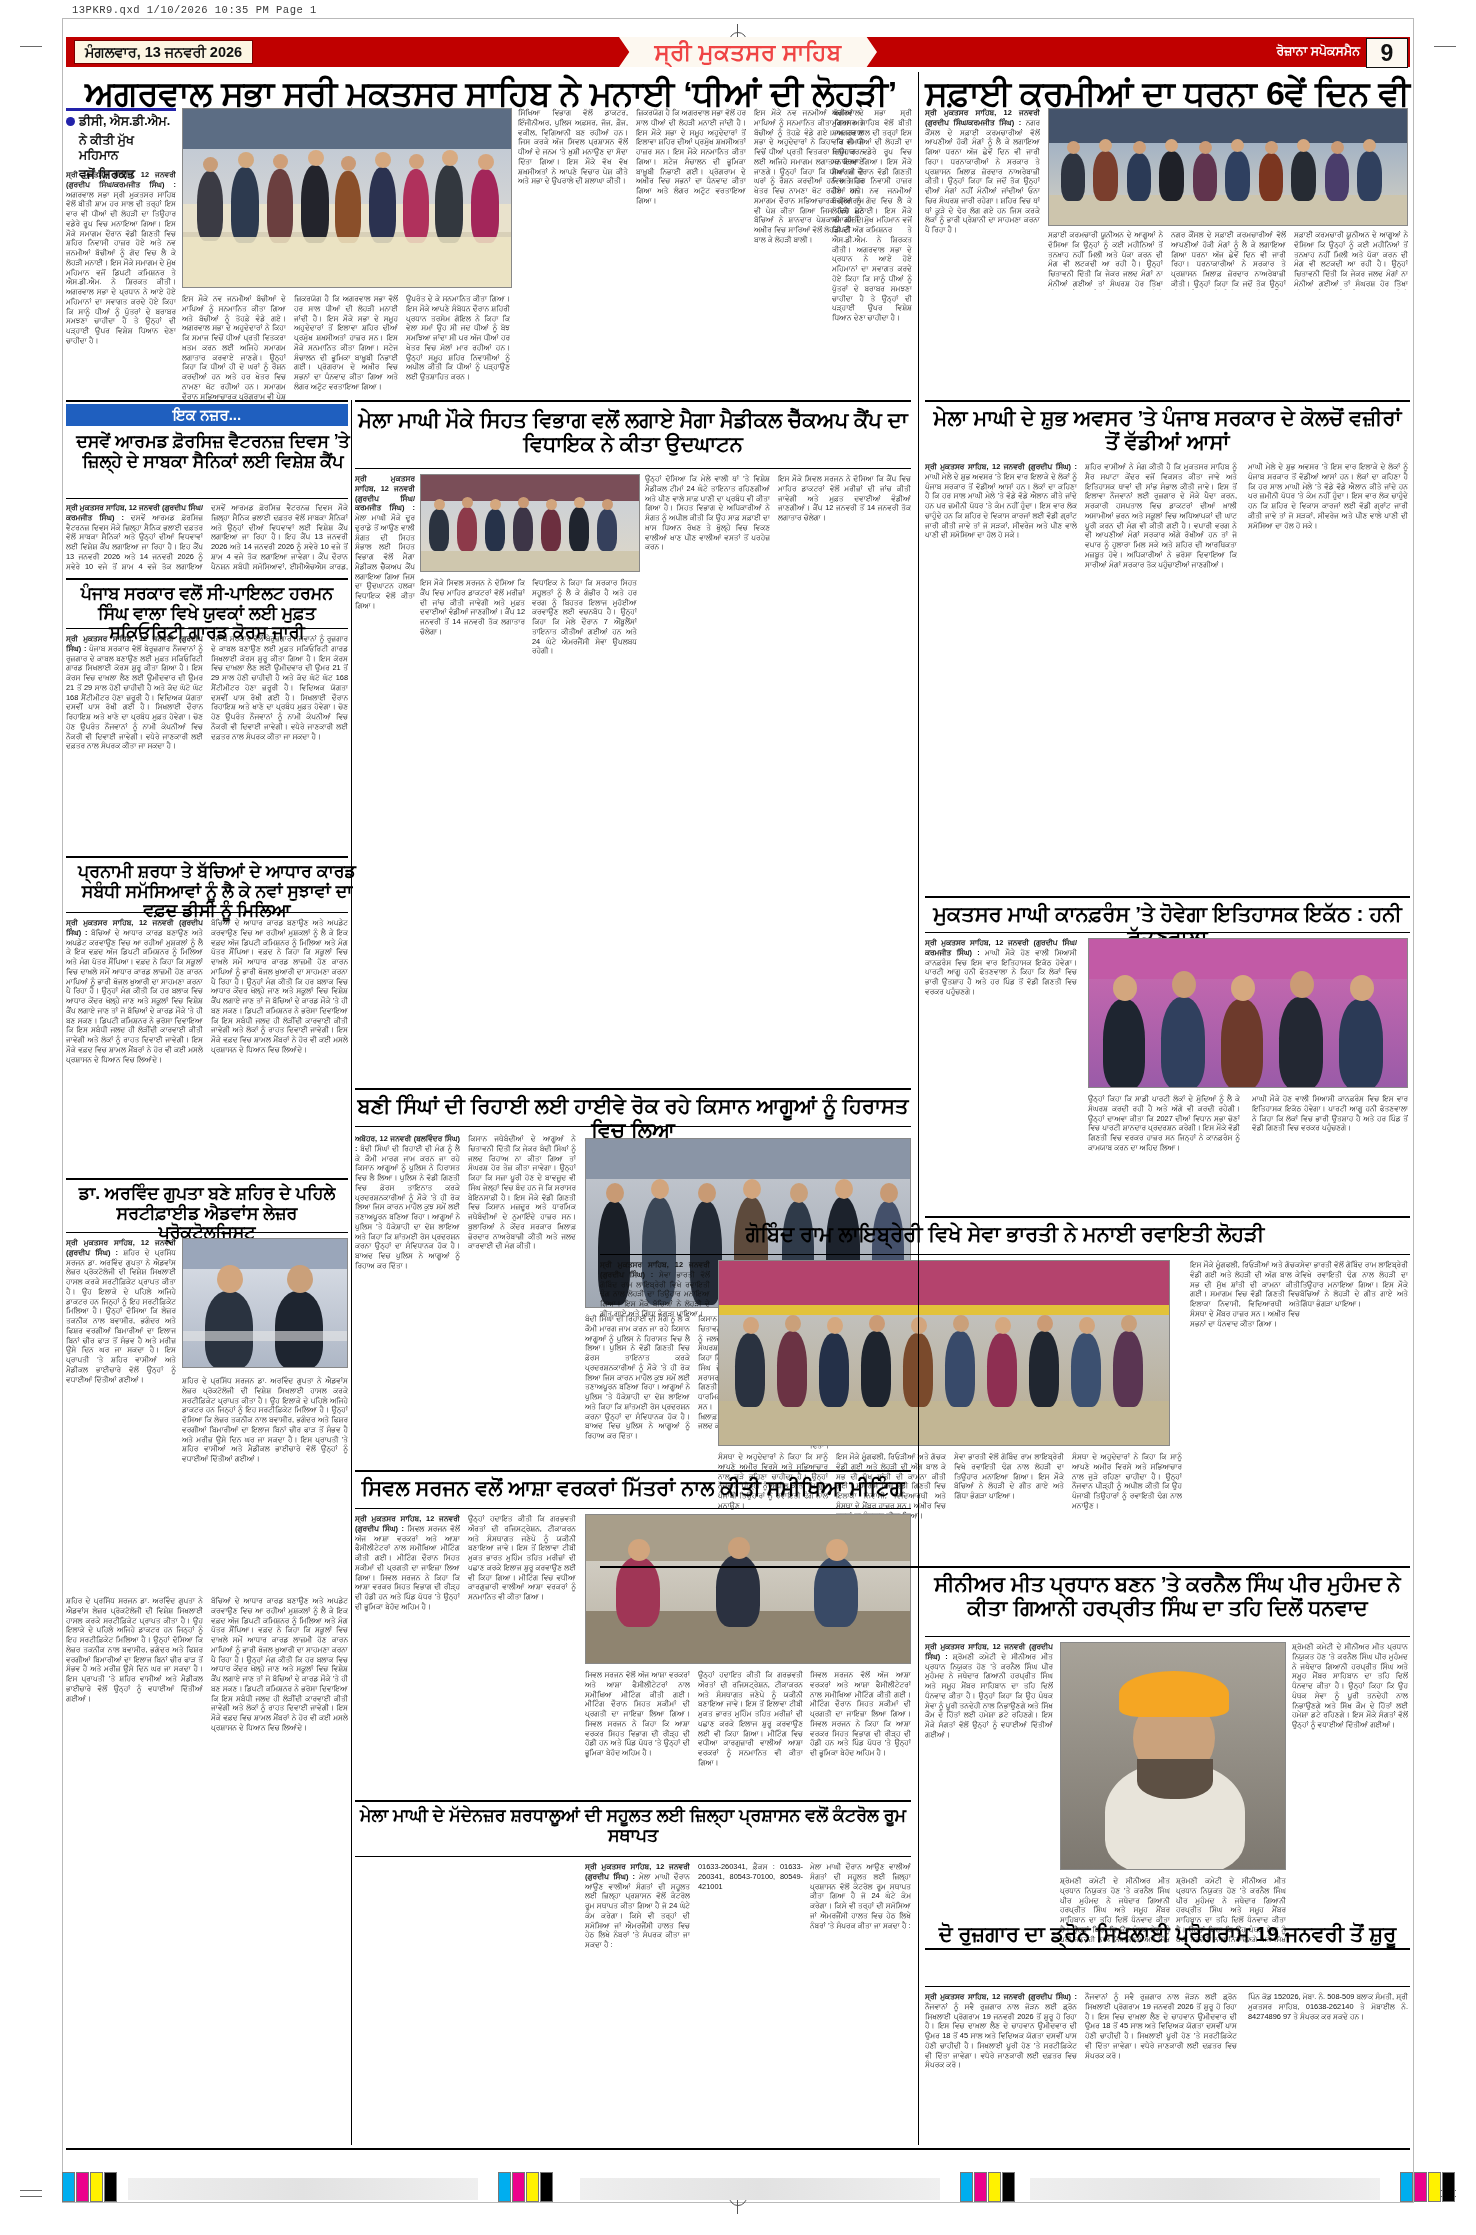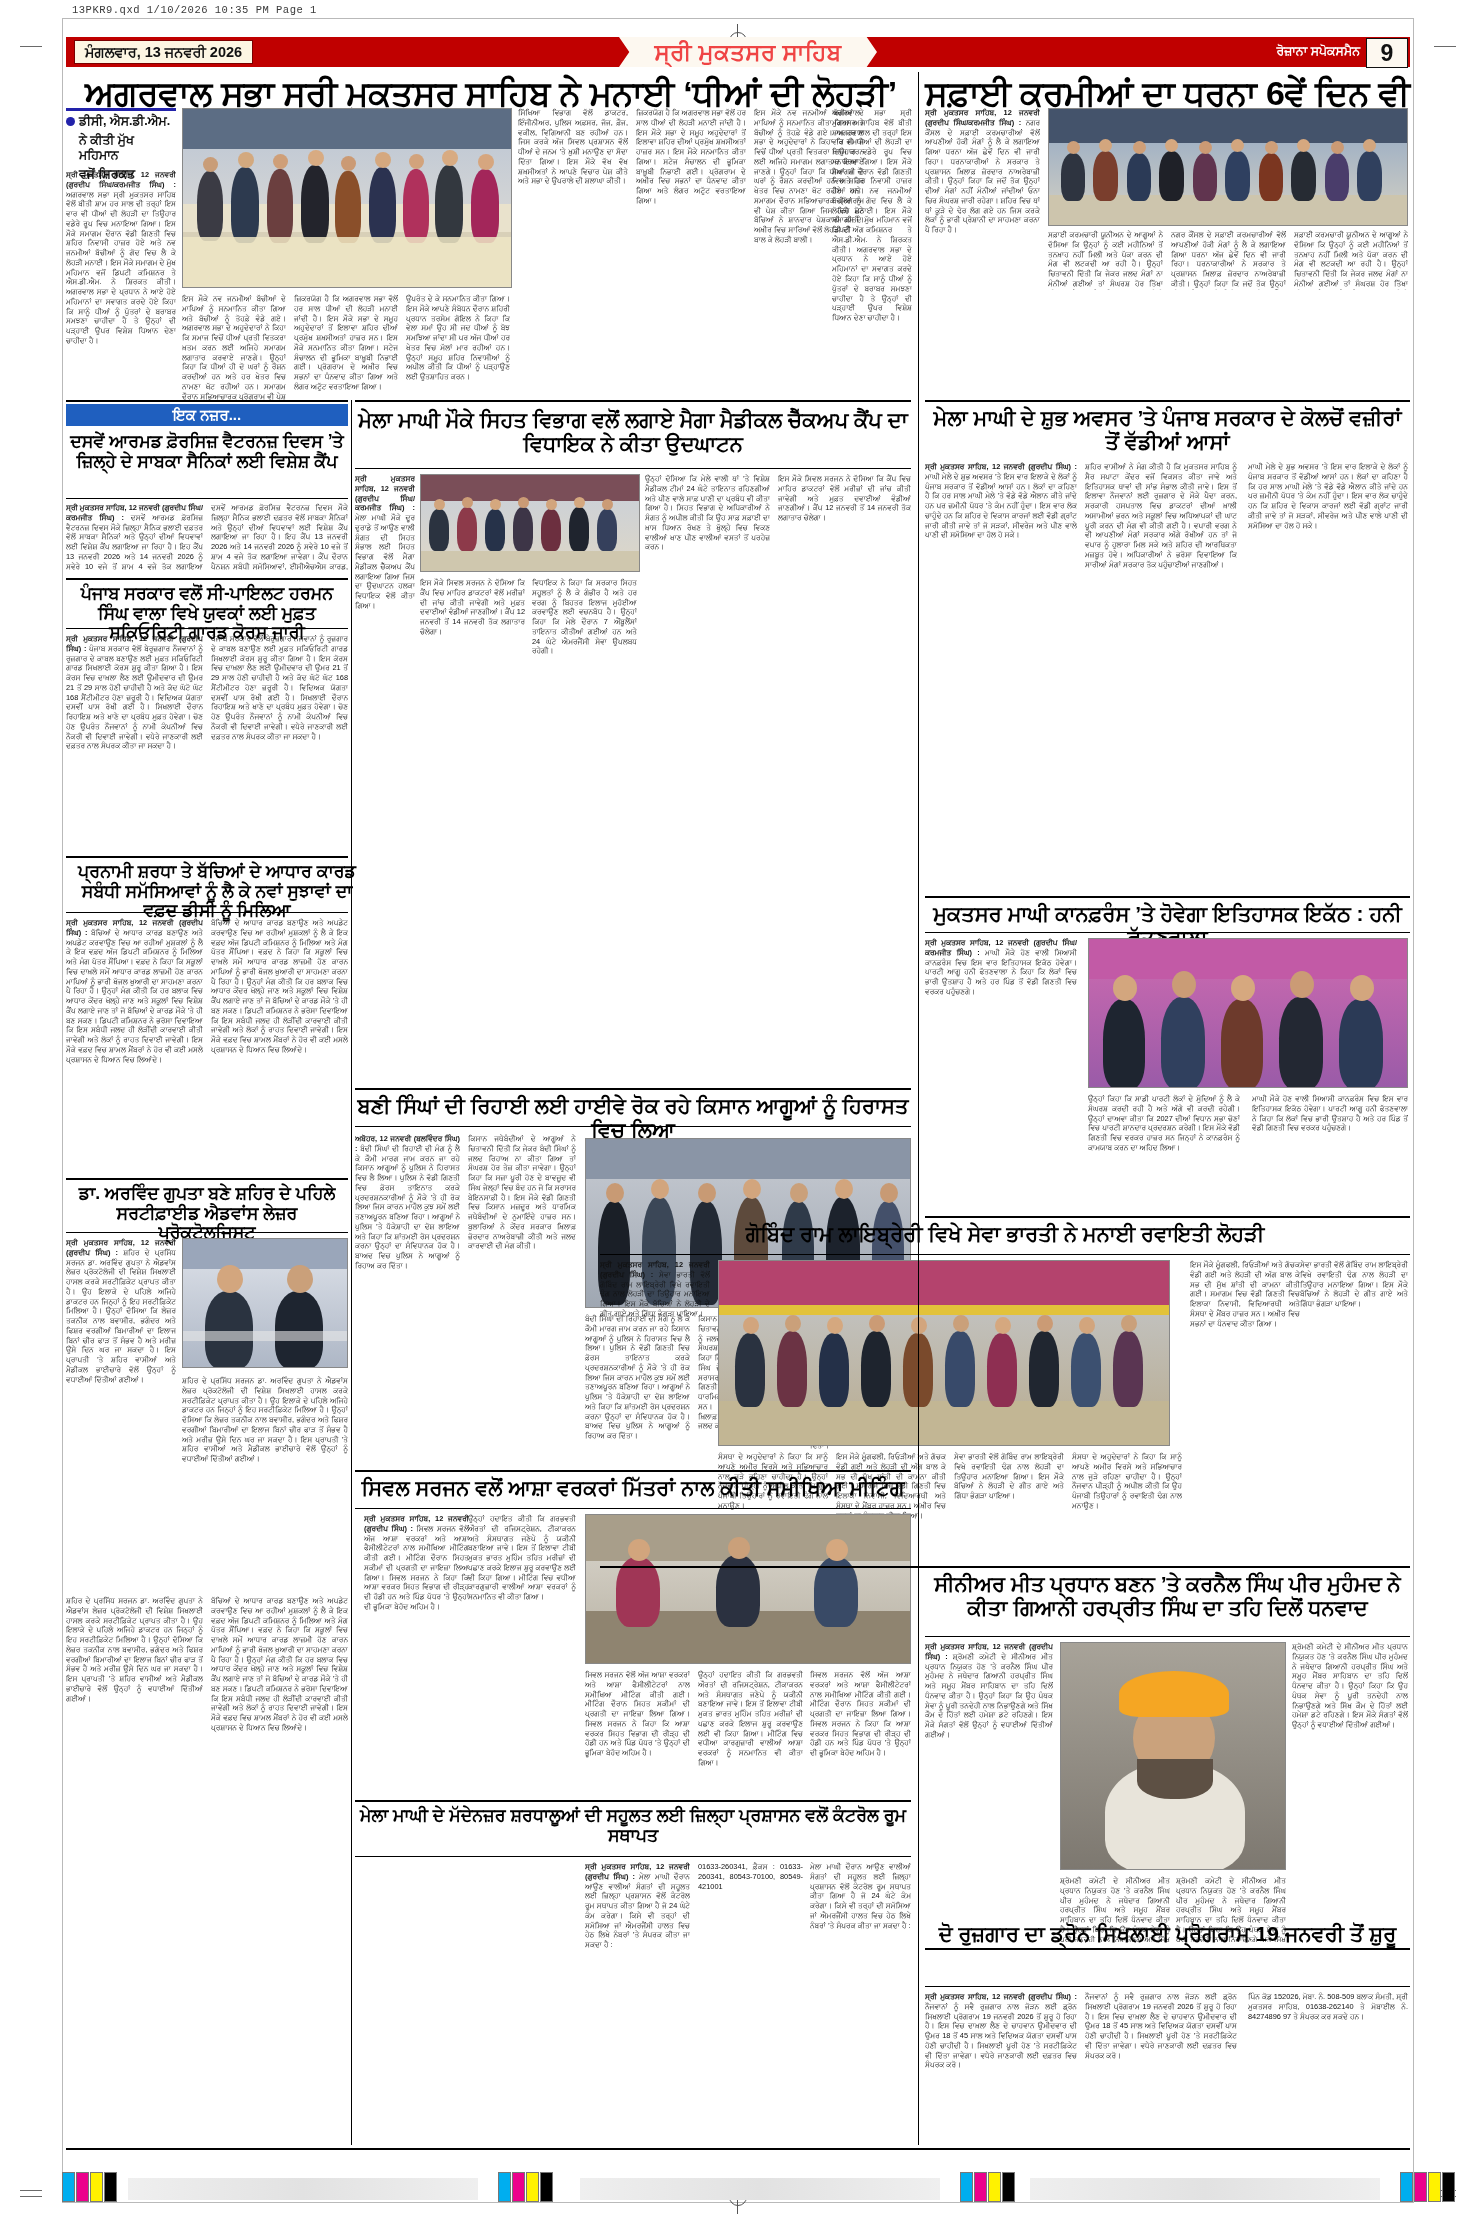--- a/index.html
+++ b/index.html
@@ -184,21 +184,21 @@
 <div class="hl hl-lg" style="position:absolute;left:925px;top:406px;width:485px;">ਮੇਲਾ ਮਾਘੀ ਦੇ ਸ਼ੁਭ ਅਵਸਰ ’ਤੇ ਪੰਜਾਬ ਸਰਕਾਰ ਦੇ ਕੋਲਚੋਂ ਵਜ਼ੀਰਾਂ ਤੋਂ ਵੱਡੀਆਂ ਆਸਾਂ</div>
 <div class="body-col" style="left:925px;top:462px;width:152px;height:430px;">
   <b>ਸ੍ਰੀ ਮੁਕਤਸਰ ਸਾਹਿਬ, 12 ਜਨਵਰੀ (ਗੁਰਦੀਪ ਸਿੰਘ) :</b>
   <span>ਮਾਘੀ ਮੇਲੇ ਦੇ ਸ਼ੁਭ ਅਵਸਰ ’ਤੇ ਇਸ ਵਾਰ ਇਲਾਕੇ ਦੇ ਲੋਕਾਂ ਨੂੰ ਪੰਜਾਬ ਸਰਕਾਰ ਤੋਂ ਵੱਡੀਆਂ ਆਸਾਂ ਹਨ। ਲੋਕਾਂ ਦਾ ਕਹਿਣਾ ਹੈ ਕਿ ਹਰ ਸਾਲ ਮਾਘੀ ਮੇਲੇ ’ਤੇ ਵੱਡੇ ਵੱਡੇ ਐਲਾਨ ਕੀਤੇ ਜਾਂਦੇ ਹਨ ਪਰ ਜ਼ਮੀਨੀ ਪੱਧਰ ’ਤੇ ਕੰਮ ਨਹੀਂ ਹੁੰਦਾ। ਇਸ ਵਾਰ ਲੋਕ ਚਾਹੁੰਦੇ ਹਨ ਕਿ ਸ਼ਹਿਰ ਦੇ ਵਿਕਾਸ ਕਾਰਜਾਂ ਲਈ ਵੱਡੀ ਗ੍ਰਾਂਟ ਜਾਰੀ ਕੀਤੀ ਜਾਵੇ ਤਾਂ ਜੋ ਸੜਕਾਂ, ਸੀਵਰੇਜ ਅਤੇ ਪੀਣ ਵਾਲੇ ਪਾਣੀ ਦੀ ਸਮੱਸਿਆ ਦਾ ਹੱਲ ਹੋ ਸਕੇ।</span>
 </div>
 <div class="body-col" style="left:1085px;top:462px;width:152px;height:430px;">ਸ਼ਹਿਰ ਵਾਸੀਆਂ ਨੇ ਮੰਗ ਕੀਤੀ ਹੈ ਕਿ ਮੁਕਤਸਰ ਸਾਹਿਬ ਨੂੰ ਸੈਰ ਸਪਾਟਾ ਕੇਂਦਰ ਵਜੋਂ ਵਿਕਸਤ ਕੀਤਾ ਜਾਵੇ ਅਤੇ ਇਤਿਹਾਸਕ ਥਾਵਾਂ ਦੀ ਸਾਂਭ ਸੰਭਾਲ ਕੀਤੀ ਜਾਵੇ। ਇਸ ਤੋਂ ਇਲਾਵਾ ਨੌਜਵਾਨਾਂ ਲਈ ਰੁਜ਼ਗਾਰ ਦੇ ਮੌਕੇ ਪੈਦਾ ਕਰਨ, ਸਰਕਾਰੀ ਹਸਪਤਾਲ ਵਿਚ ਡਾਕਟਰਾਂ ਦੀਆਂ ਖ਼ਾਲੀ ਅਸਾਮੀਆਂ ਭਰਨ ਅਤੇ ਸਕੂਲਾਂ ਵਿਚ ਅਧਿਆਪਕਾਂ ਦੀ ਘਾਟ ਪੂਰੀ ਕਰਨ ਦੀ ਮੰਗ ਵੀ ਕੀਤੀ ਗਈ ਹੈ। ਵਪਾਰੀ ਵਰਗ ਨੇ ਵੀ ਆਪਣੀਆਂ ਮੰਗਾਂ ਸਰਕਾਰ ਅੱਗੇ ਰੱਖੀਆਂ ਹਨ ਤਾਂ ਜੋ ਵਪਾਰ ਨੂੰ ਹੁਲਾਰਾ ਮਿਲ ਸਕੇ ਅਤੇ ਸ਼ਹਿਰ ਦੀ ਆਰਥਿਕਤਾ ਮਜ਼ਬੂਤ ਹੋਵੇ। ਅਧਿਕਾਰੀਆਂ ਨੇ ਭਰੋਸਾ ਦਿਵਾਇਆ ਕਿ ਸਾਰੀਆਂ ਮੰਗਾਂ ਸਰਕਾਰ ਤੱਕ ਪਹੁੰਚਾਈਆਂ ਜਾਣਗੀਆਂ।</div>
 <div class="body-col" style="left:1248px;top:462px;width:160px;height:430px;">ਮਾਘੀ ਮੇਲੇ ਦੇ ਸ਼ੁਭ ਅਵਸਰ ’ਤੇ ਇਸ ਵਾਰ ਇਲਾਕੇ ਦੇ ਲੋਕਾਂ ਨੂੰ ਪੰਜਾਬ ਸਰਕਾਰ ਤੋਂ ਵੱਡੀਆਂ ਆਸਾਂ ਹਨ। ਲੋਕਾਂ ਦਾ ਕਹਿਣਾ ਹੈ ਕਿ ਹਰ ਸਾਲ ਮਾਘੀ ਮੇਲੇ ’ਤੇ ਵੱਡੇ ਵੱਡੇ ਐਲਾਨ ਕੀਤੇ ਜਾਂਦੇ ਹਨ ਪਰ ਜ਼ਮੀਨੀ ਪੱਧਰ ’ਤੇ ਕੰਮ ਨਹੀਂ ਹੁੰਦਾ। ਇਸ ਵਾਰ ਲੋਕ ਚਾਹੁੰਦੇ ਹਨ ਕਿ ਸ਼ਹਿਰ ਦੇ ਵਿਕਾਸ ਕਾਰਜਾਂ ਲਈ ਵੱਡੀ ਗ੍ਰਾਂਟ ਜਾਰੀ ਕੀਤੀ ਜਾਵੇ ਤਾਂ ਜੋ ਸੜਕਾਂ, ਸੀਵਰੇਜ ਅਤੇ ਪੀਣ ਵਾਲੇ ਪਾਣੀ ਦੀ ਸਮੱਸਿਆ ਦਾ ਹੱਲ ਹੋ ਸਕੇ।</div>
 
 <div class="sep-h" style="left:66px;top:400px;width:282px;height:2px;"></div>
 <div class="ek-nazar" style="left:66px;top:404px;width:282px;height:22px;">ਇਕ ਨਜ਼ਰ...</div>
-<div class="hl hl-md" style="position:absolute;left:66px;top:432px;width:282px;">ਦਸਵੇਂ ਆਰਮਡ ਫ਼ੋਰਸਿਜ਼ ਵੈਟਰਨਜ਼ ਦਿਵਸ ’ਤੇ ਜ਼ਿਲ੍ਹੇ ਦੇ ਸਾਬਕਾ ਸੈਨਿਕਾਂ ਲਈ ਵਿਸ਼ੇਸ਼ ਕੈਂਪ</div>
+<div class="hl hl-md" style="position:absolute;left:72px;top:432px;width:282px;">ਦਸਵੇਂ ਆਰਮਡ ਫ਼ੋਰਸਿਜ਼ ਵੈਟਰਨਜ਼ ਦਿਵਸ ’ਤੇ ਜ਼ਿਲ੍ਹੇ ਦੇ ਸਾਬਕਾ ਸੈਨਿਕਾਂ ਲਈ ਵਿਸ਼ੇਸ਼ ਕੈਂਪ</div>
 <div class="hline" style="left:66px;top:498px;width:282px;"></div>
 <div class="body-col" style="left:66px;top:503px;width:137px;height:68px;">
   <b>ਸ੍ਰੀ ਮੁਕਤਸਰ ਸਾਹਿਬ, 12 ਜਨਵਰੀ (ਗੁਰਦੀਪ ਸਿੰਘ/ਕਰਮਜੀਤ ਸਿੰਘ) :</b>
   <span>ਦਸਵੇਂ ਆਰਮਡ ਫ਼ੋਰਸਿਜ਼ ਵੈਟਰਨਜ਼ ਦਿਵਸ ਮੌਕੇ ਜ਼ਿਲ੍ਹਾ ਸੈਨਿਕ ਭਲਾਈ ਦਫ਼ਤਰ ਵੱਲੋਂ ਸਾਬਕਾ ਸੈਨਿਕਾਂ ਅਤੇ ਉਨ੍ਹਾਂ ਦੀਆਂ ਵਿਧਵਾਵਾਂ ਲਈ ਵਿਸ਼ੇਸ਼ ਕੈਂਪ ਲਗਾਇਆ ਜਾ ਰਿਹਾ ਹੈ। ਇਹ ਕੈਂਪ 13 ਜਨਵਰੀ 2026 ਅਤੇ 14 ਜਨਵਰੀ 2026 ਨੂੰ ਸਵੇਰੇ 10 ਵਜੇ ਤੋਂ ਸ਼ਾਮ 4 ਵਜੇ ਤੱਕ ਲਗਾਇਆ ਜਾਵੇਗਾ। ਕੈਂਪ ਦੌਰਾਨ ਪੈਨਸ਼ਨ ਸਬੰਧੀ ਸਮੱਸਿਆਵਾਂ, ਈਸੀਐਚਐਸ ਕਾਰਡ, ਕੈਂਟੀਨ ਸਮਾਰਟ ਕਾਰਡ ਅਤੇ ਹੋਰ ਭਲਾਈ ਸਕੀਮਾਂ ਬਾਰੇ ਜਾਣਕਾਰੀ ਦਿੱਤੀ ਜਾਵੇਗੀ। ਸਾਬਕਾ ਸੈਨਿਕਾਂ ਨੂੰ ਅਪੀਲ ਕੀਤੀ ਗਈ ਹੈ ਕਿ ਉਹ ਆਪਣੇ ਦਸਤਾਵੇਜ਼ਾਂ ਸਮੇਤ ਕੈਂਪ ਵਿਚ ਪਹੁੰਚਣ ਤਾਂ ਜੋ ਮੌਕੇ ’ਤੇ ਹੀ ਉਨ੍ਹਾਂ ਦੀਆਂ ਮੁਸ਼ਕਲਾਂ ਦਾ ਹੱਲ ਕੀਤਾ ਜਾ ਸਕੇ।</span>
 </div>
 <div class="body-col" style="left:211px;top:503px;width:137px;height:68px;">ਦਸਵੇਂ ਆਰਮਡ ਫ਼ੋਰਸਿਜ਼ ਵੈਟਰਨਜ਼ ਦਿਵਸ ਮੌਕੇ ਜ਼ਿਲ੍ਹਾ ਸੈਨਿਕ ਭਲਾਈ ਦਫ਼ਤਰ ਵੱਲੋਂ ਸਾਬਕਾ ਸੈਨਿਕਾਂ ਅਤੇ ਉਨ੍ਹਾਂ ਦੀਆਂ ਵਿਧਵਾਵਾਂ ਲਈ ਵਿਸ਼ੇਸ਼ ਕੈਂਪ ਲਗਾਇਆ ਜਾ ਰਿਹਾ ਹੈ। ਇਹ ਕੈਂਪ 13 ਜਨਵਰੀ 2026 ਅਤੇ 14 ਜਨਵਰੀ 2026 ਨੂੰ ਸਵੇਰੇ 10 ਵਜੇ ਤੋਂ ਸ਼ਾਮ 4 ਵਜੇ ਤੱਕ ਲਗਾਇਆ ਜਾਵੇਗਾ। ਕੈਂਪ ਦੌਰਾਨ ਪੈਨਸ਼ਨ ਸਬੰਧੀ ਸਮੱਸਿਆਵਾਂ, ਈਸੀਐਚਐਸ ਕਾਰਡ, ਕੈਂਟੀਨ ਸਮਾਰਟ ਕਾਰਡ ਅਤੇ ਹੋਰ ਭਲਾਈ ਸਕੀਮਾਂ ਬਾਰੇ ਜਾਣਕਾਰੀ ਦਿੱਤੀ ਜਾਵੇਗੀ। ਸਾਬਕਾ ਸੈਨਿਕਾਂ ਨੂੰ ਅਪੀਲ ਕੀਤੀ ਗਈ ਹੈ ਕਿ ਉਹ ਆਪਣੇ ਦਸਤਾਵੇਜ਼ਾਂ ਸਮੇਤ ਕੈਂਪ ਵਿਚ ਪਹੁੰਚਣ ਤਾਂ ਜੋ ਮੌਕੇ ’ਤੇ ਹੀ ਉਨ੍ਹਾਂ ਦੀਆਂ ਮੁਸ਼ਕਲਾਂ ਦਾ ਹੱਲ ਕੀਤਾ ਜਾ ਸਕੇ।</div>
 
 <div class="sep-h" style="left:66px;top:578px;width:282px;height:2px;"></div>
 <div class="hl hl-md" style="position:absolute;left:66px;top:584px;width:282px;">ਪੰਜਾਬ ਸਰਕਾਰ ਵਲੋਂ ਸੀ-ਪਾਇਲਟ ਹਰਮਨ ਸਿੰਘ ਵਾਲਾ ਵਿਖੇ ਯੁਵਕਾਂ ਲਈ ਮੁਫ਼ਤ ਸਕਿਓਰਿਟੀ ਗਾਰਡ ਕੋਰਸ ਜਾਰੀ</div>
 <div class="hline" style="left:66px;top:628px;width:282px;"></div>
@@ -368,21 +368,21 @@
   <div class="sky" style="background:linear-gradient(#dcd8cf,#b6b0a2);"></div>
   <div class="band" style="top:0;height:46px;background:#a89e8a;"></div>
   <div class="band" style="top:96px;height:54px;background:#8f8470;"></div>
   <div class="person" style="left:30px;top:42px;width:44px;height:70px;background:#a03656;"></div>
   <div class="head" style="left:42px;top:24px;width:22px;height:22px;background:#d2a57d;"></div>
   <div class="person" style="left:130px;top:40px;width:44px;height:72px;background:#2b3140;"></div>
   <div class="head" style="left:142px;top:22px;width:22px;height:22px;background:#caa07a;"></div>
   <div class="person" style="left:228px;top:42px;width:44px;height:70px;background:#394a66;"></div>
   <div class="head" style="left:240px;top:24px;width:22px;height:22px;background:#d5a87f;"></div>
 </div>
-<div class="body-col" style="left:364px;top:1514px;width:105px;height:630px;">
+<div class="body-col" style="left:355px;top:1514px;width:105px;height:630px;">
   <b>ਸ੍ਰੀ ਮੁਕਤਸਰ ਸਾਹਿਬ, 12 ਜਨਵਰੀ (ਗੁਰਦੀਪ ਸਿੰਘ) :</b>
   <span>ਸਿਵਲ ਸਰਜਨ ਵੱਲੋਂ ਅੱਜ ਆਸ਼ਾ ਵਰਕਰਾਂ ਅਤੇ ਆਸ਼ਾ ਫੈਸੀਲੀਟੇਟਰਾਂ ਨਾਲ ਸਮੀਖਿਆ ਮੀਟਿੰਗ ਕੀਤੀ ਗਈ। ਮੀਟਿੰਗ ਦੌਰਾਨ ਸਿਹਤ ਸਕੀਮਾਂ ਦੀ ਪ੍ਰਗਤੀ ਦਾ ਜਾਇਜ਼ਾ ਲਿਆ ਗਿਆ। ਸਿਵਲ ਸਰਜਨ ਨੇ ਕਿਹਾ ਕਿ ਆਸ਼ਾ ਵਰਕਰ ਸਿਹਤ ਵਿਭਾਗ ਦੀ ਰੀੜ੍ਹ ਦੀ ਹੱਡੀ ਹਨ ਅਤੇ ਪਿੰਡ ਪੱਧਰ ’ਤੇ ਉਨ੍ਹਾਂ ਦੀ ਭੂਮਿਕਾ ਬੇਹੱਦ ਅਹਿਮ ਹੈ।</span>
 </div>
 <div class="body-col" style="left:468px;top:1514px;width:108px;height:630px;">ਉਨ੍ਹਾਂ ਹਦਾਇਤ ਕੀਤੀ ਕਿ ਗਰਭਵਤੀ ਔਰਤਾਂ ਦੀ ਰਜਿਸਟ੍ਰੇਸ਼ਨ, ਟੀਕਾਕਰਨ ਅਤੇ ਸੰਸਥਾਗਤ ਜਣੇਪੇ ਨੂੰ ਯਕੀਨੀ ਬਣਾਇਆ ਜਾਵੇ। ਇਸ ਤੋਂ ਇਲਾਵਾ ਟੀਬੀ ਮੁਕਤ ਭਾਰਤ ਮੁਹਿੰਮ ਤਹਿਤ ਮਰੀਜ਼ਾਂ ਦੀ ਪਛਾਣ ਕਰਕੇ ਇਲਾਜ ਸ਼ੁਰੂ ਕਰਵਾਉਣ ਲਈ ਵੀ ਕਿਹਾ ਗਿਆ। ਮੀਟਿੰਗ ਵਿਚ ਵਧੀਆ ਕਾਰਗੁਜ਼ਾਰੀ ਵਾਲੀਆਂ ਆਸ਼ਾ ਵਰਕਰਾਂ ਨੂੰ ਸਨਮਾਨਿਤ ਵੀ ਕੀਤਾ ਗਿਆ।</div>
 <div class="body-col" style="left:585px;top:1670px;width:105px;height:120px;">ਸਿਵਲ ਸਰਜਨ ਵੱਲੋਂ ਅੱਜ ਆਸ਼ਾ ਵਰਕਰਾਂ ਅਤੇ ਆਸ਼ਾ ਫੈਸੀਲੀਟੇਟਰਾਂ ਨਾਲ ਸਮੀਖਿਆ ਮੀਟਿੰਗ ਕੀਤੀ ਗਈ। ਮੀਟਿੰਗ ਦੌਰਾਨ ਸਿਹਤ ਸਕੀਮਾਂ ਦੀ ਪ੍ਰਗਤੀ ਦਾ ਜਾਇਜ਼ਾ ਲਿਆ ਗਿਆ। ਸਿਵਲ ਸਰਜਨ ਨੇ ਕਿਹਾ ਕਿ ਆਸ਼ਾ ਵਰਕਰ ਸਿਹਤ ਵਿਭਾਗ ਦੀ ਰੀੜ੍ਹ ਦੀ ਹੱਡੀ ਹਨ ਅਤੇ ਪਿੰਡ ਪੱਧਰ ’ਤੇ ਉਨ੍ਹਾਂ ਦੀ ਭੂਮਿਕਾ ਬੇਹੱਦ ਅਹਿਮ ਹੈ।</div>
 <div class="body-col" style="left:698px;top:1670px;width:105px;height:120px;">ਉਨ੍ਹਾਂ ਹਦਾਇਤ ਕੀਤੀ ਕਿ ਗਰਭਵਤੀ ਔਰਤਾਂ ਦੀ ਰਜਿਸਟ੍ਰੇਸ਼ਨ, ਟੀਕਾਕਰਨ ਅਤੇ ਸੰਸਥਾਗਤ ਜਣੇਪੇ ਨੂੰ ਯਕੀਨੀ ਬਣਾਇਆ ਜਾਵੇ। ਇਸ ਤੋਂ ਇਲਾਵਾ ਟੀਬੀ ਮੁਕਤ ਭਾਰਤ ਮੁਹਿੰਮ ਤਹਿਤ ਮਰੀਜ਼ਾਂ ਦੀ ਪਛਾਣ ਕਰਕੇ ਇਲਾਜ ਸ਼ੁਰੂ ਕਰਵਾਉਣ ਲਈ ਵੀ ਕਿਹਾ ਗਿਆ। ਮੀਟਿੰਗ ਵਿਚ ਵਧੀਆ ਕਾਰਗੁਜ਼ਾਰੀ ਵਾਲੀਆਂ ਆਸ਼ਾ ਵਰਕਰਾਂ ਨੂੰ ਸਨਮਾਨਿਤ ਵੀ ਕੀਤਾ ਗਿਆ।</div>
 <div class="body-col" style="left:810px;top:1670px;width:101px;height:120px;">ਸਿਵਲ ਸਰਜਨ ਵੱਲੋਂ ਅੱਜ ਆਸ਼ਾ ਵਰਕਰਾਂ ਅਤੇ ਆਸ਼ਾ ਫੈਸੀਲੀਟੇਟਰਾਂ ਨਾਲ ਸਮੀਖਿਆ ਮੀਟਿੰਗ ਕੀਤੀ ਗਈ। ਮੀਟਿੰਗ ਦੌਰਾਨ ਸਿਹਤ ਸਕੀਮਾਂ ਦੀ ਪ੍ਰਗਤੀ ਦਾ ਜਾਇਜ਼ਾ ਲਿਆ ਗਿਆ। ਸਿਵਲ ਸਰਜਨ ਨੇ ਕਿਹਾ ਕਿ ਆਸ਼ਾ ਵਰਕਰ ਸਿਹਤ ਵਿਭਾਗ ਦੀ ਰੀੜ੍ਹ ਦੀ ਹੱਡੀ ਹਨ ਅਤੇ ਪਿੰਡ ਪੱਧਰ ’ਤੇ ਉਨ੍ਹਾਂ ਦੀ ਭੂਮਿਕਾ ਬੇਹੱਦ ਅਹਿਮ ਹੈ।</div>
 
 <div class="sep-h" style="left:600px;top:1566px;width:810px;height:2px;"></div>
 <div class="hl hl-lg" style="position:absolute;left:925px;top:1572px;width:485px;">ਸੀਨੀਅਰ ਮੀਤ ਪ੍ਰਧਾਨ ਬਣਨ ’ਤੇ ਕਰਨੈਲ ਸਿੰਘ ਪੀਰ ਮੁਹੰਮਦ ਨੇ ਕੀਤਾ ਗਿਆਨੀ ਹਰਪ੍ਰੀਤ ਸਿੰਘ ਦਾ ਤਹਿ ਦਿਲੋਂ ਧਨਵਾਦ</div>

